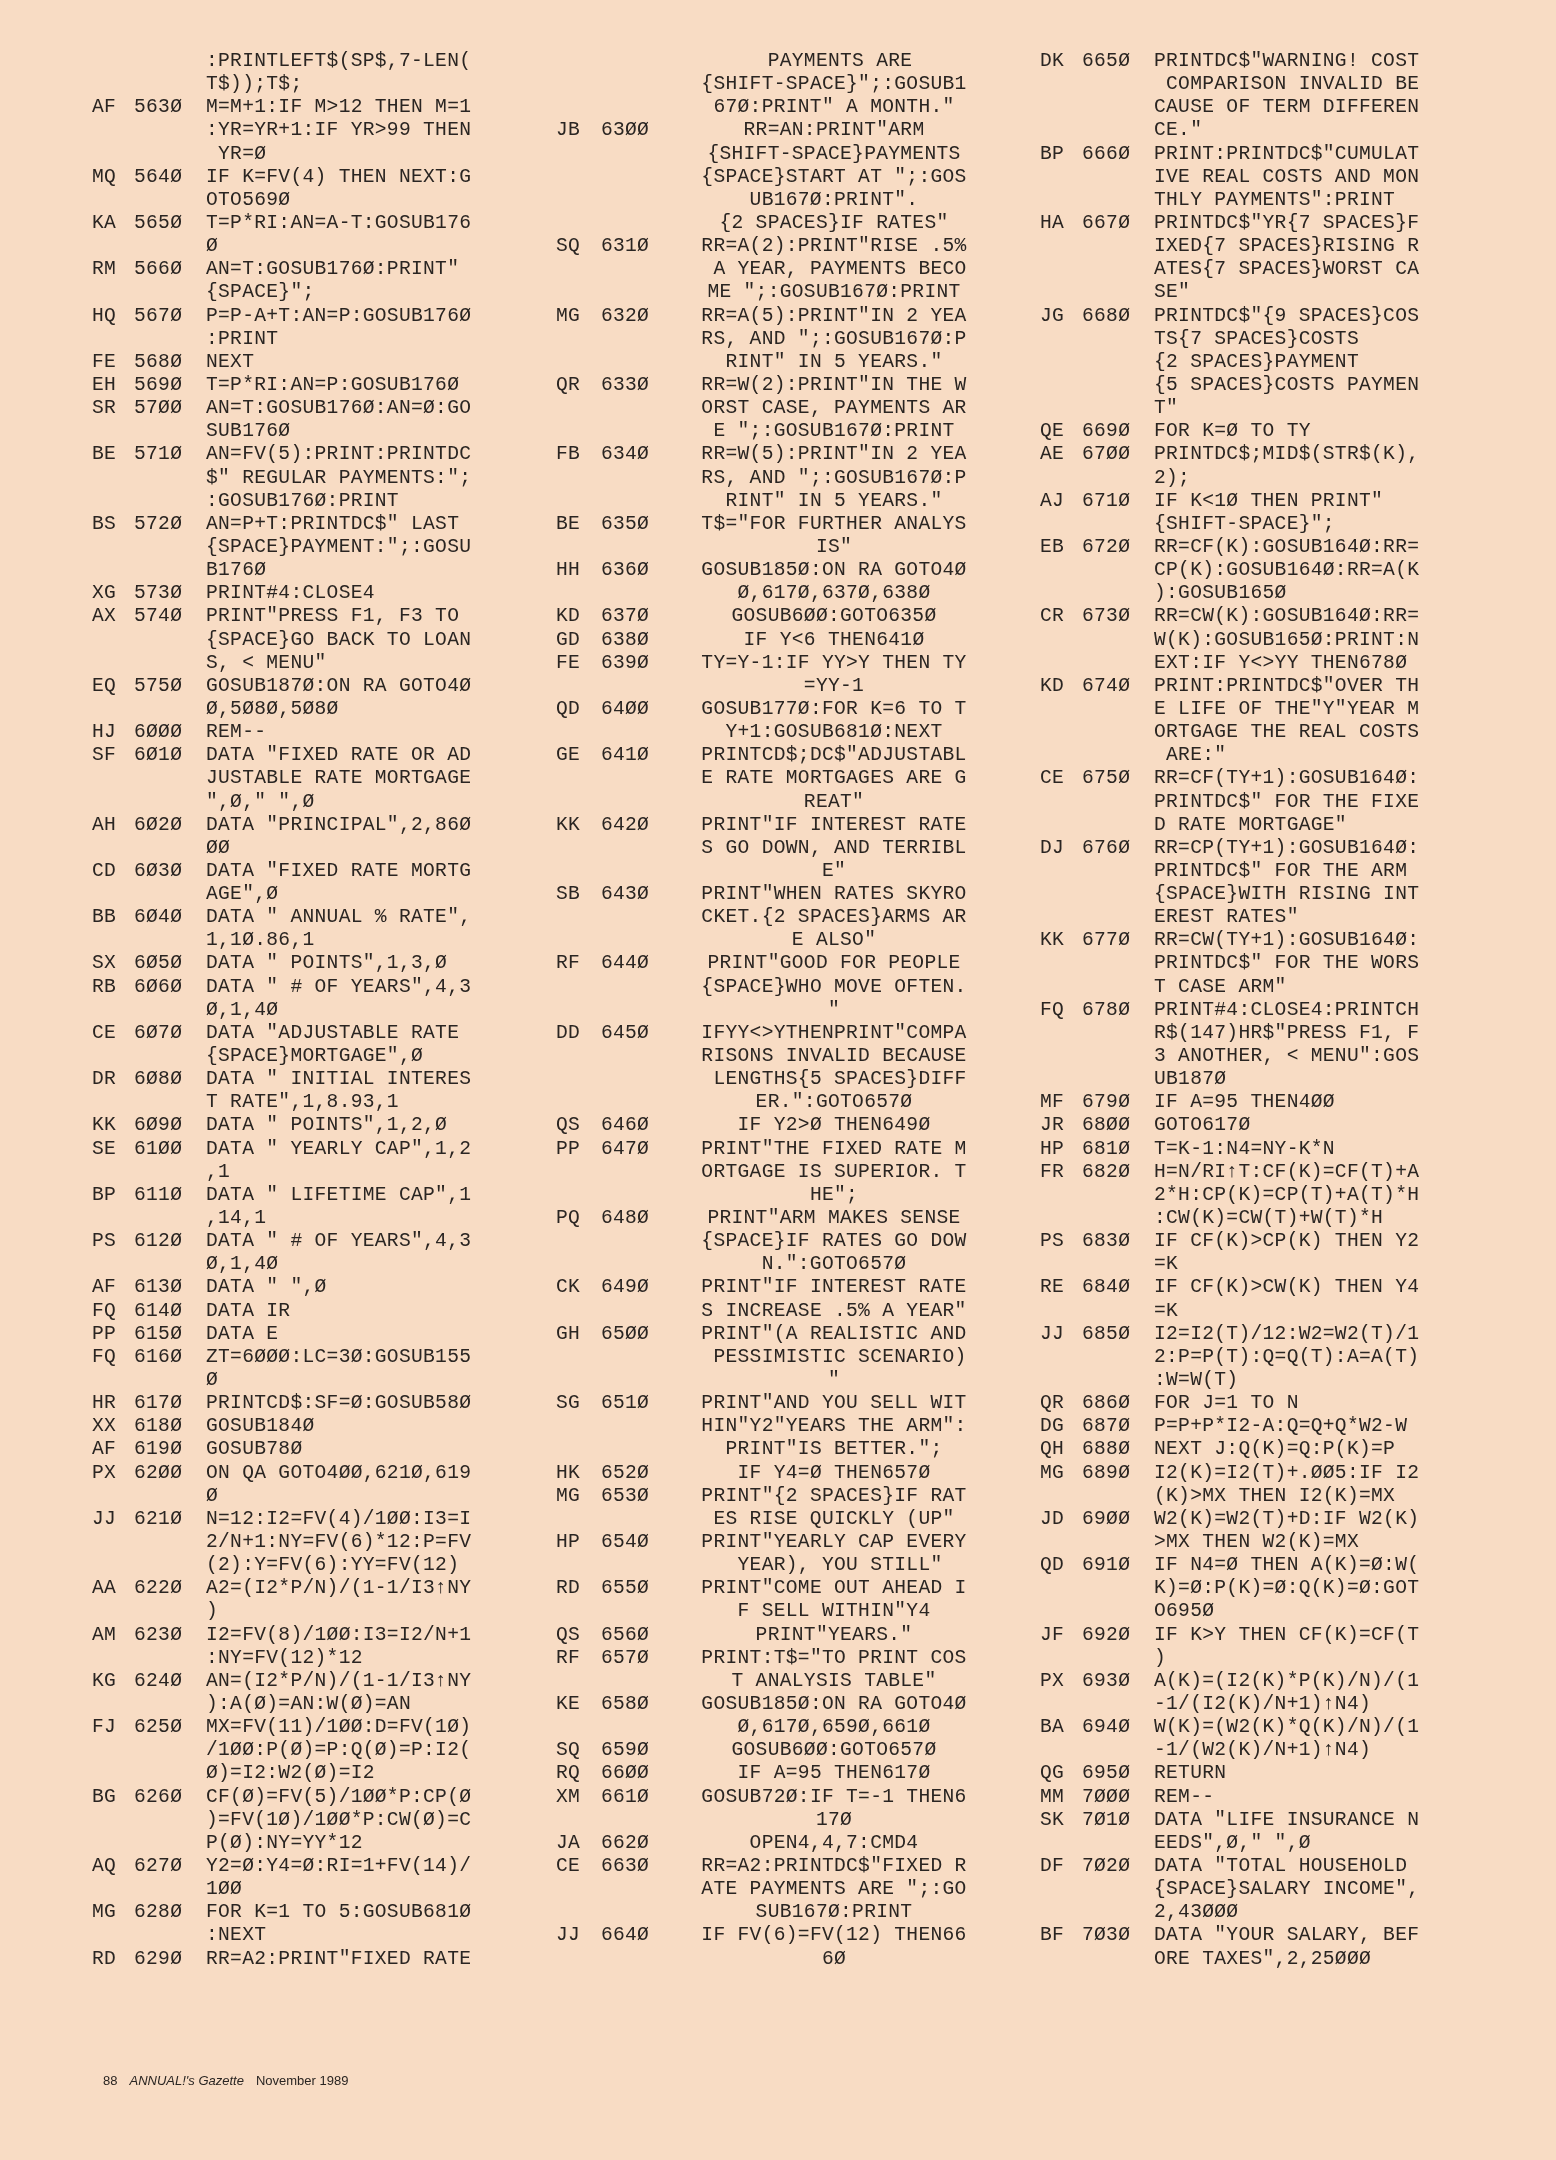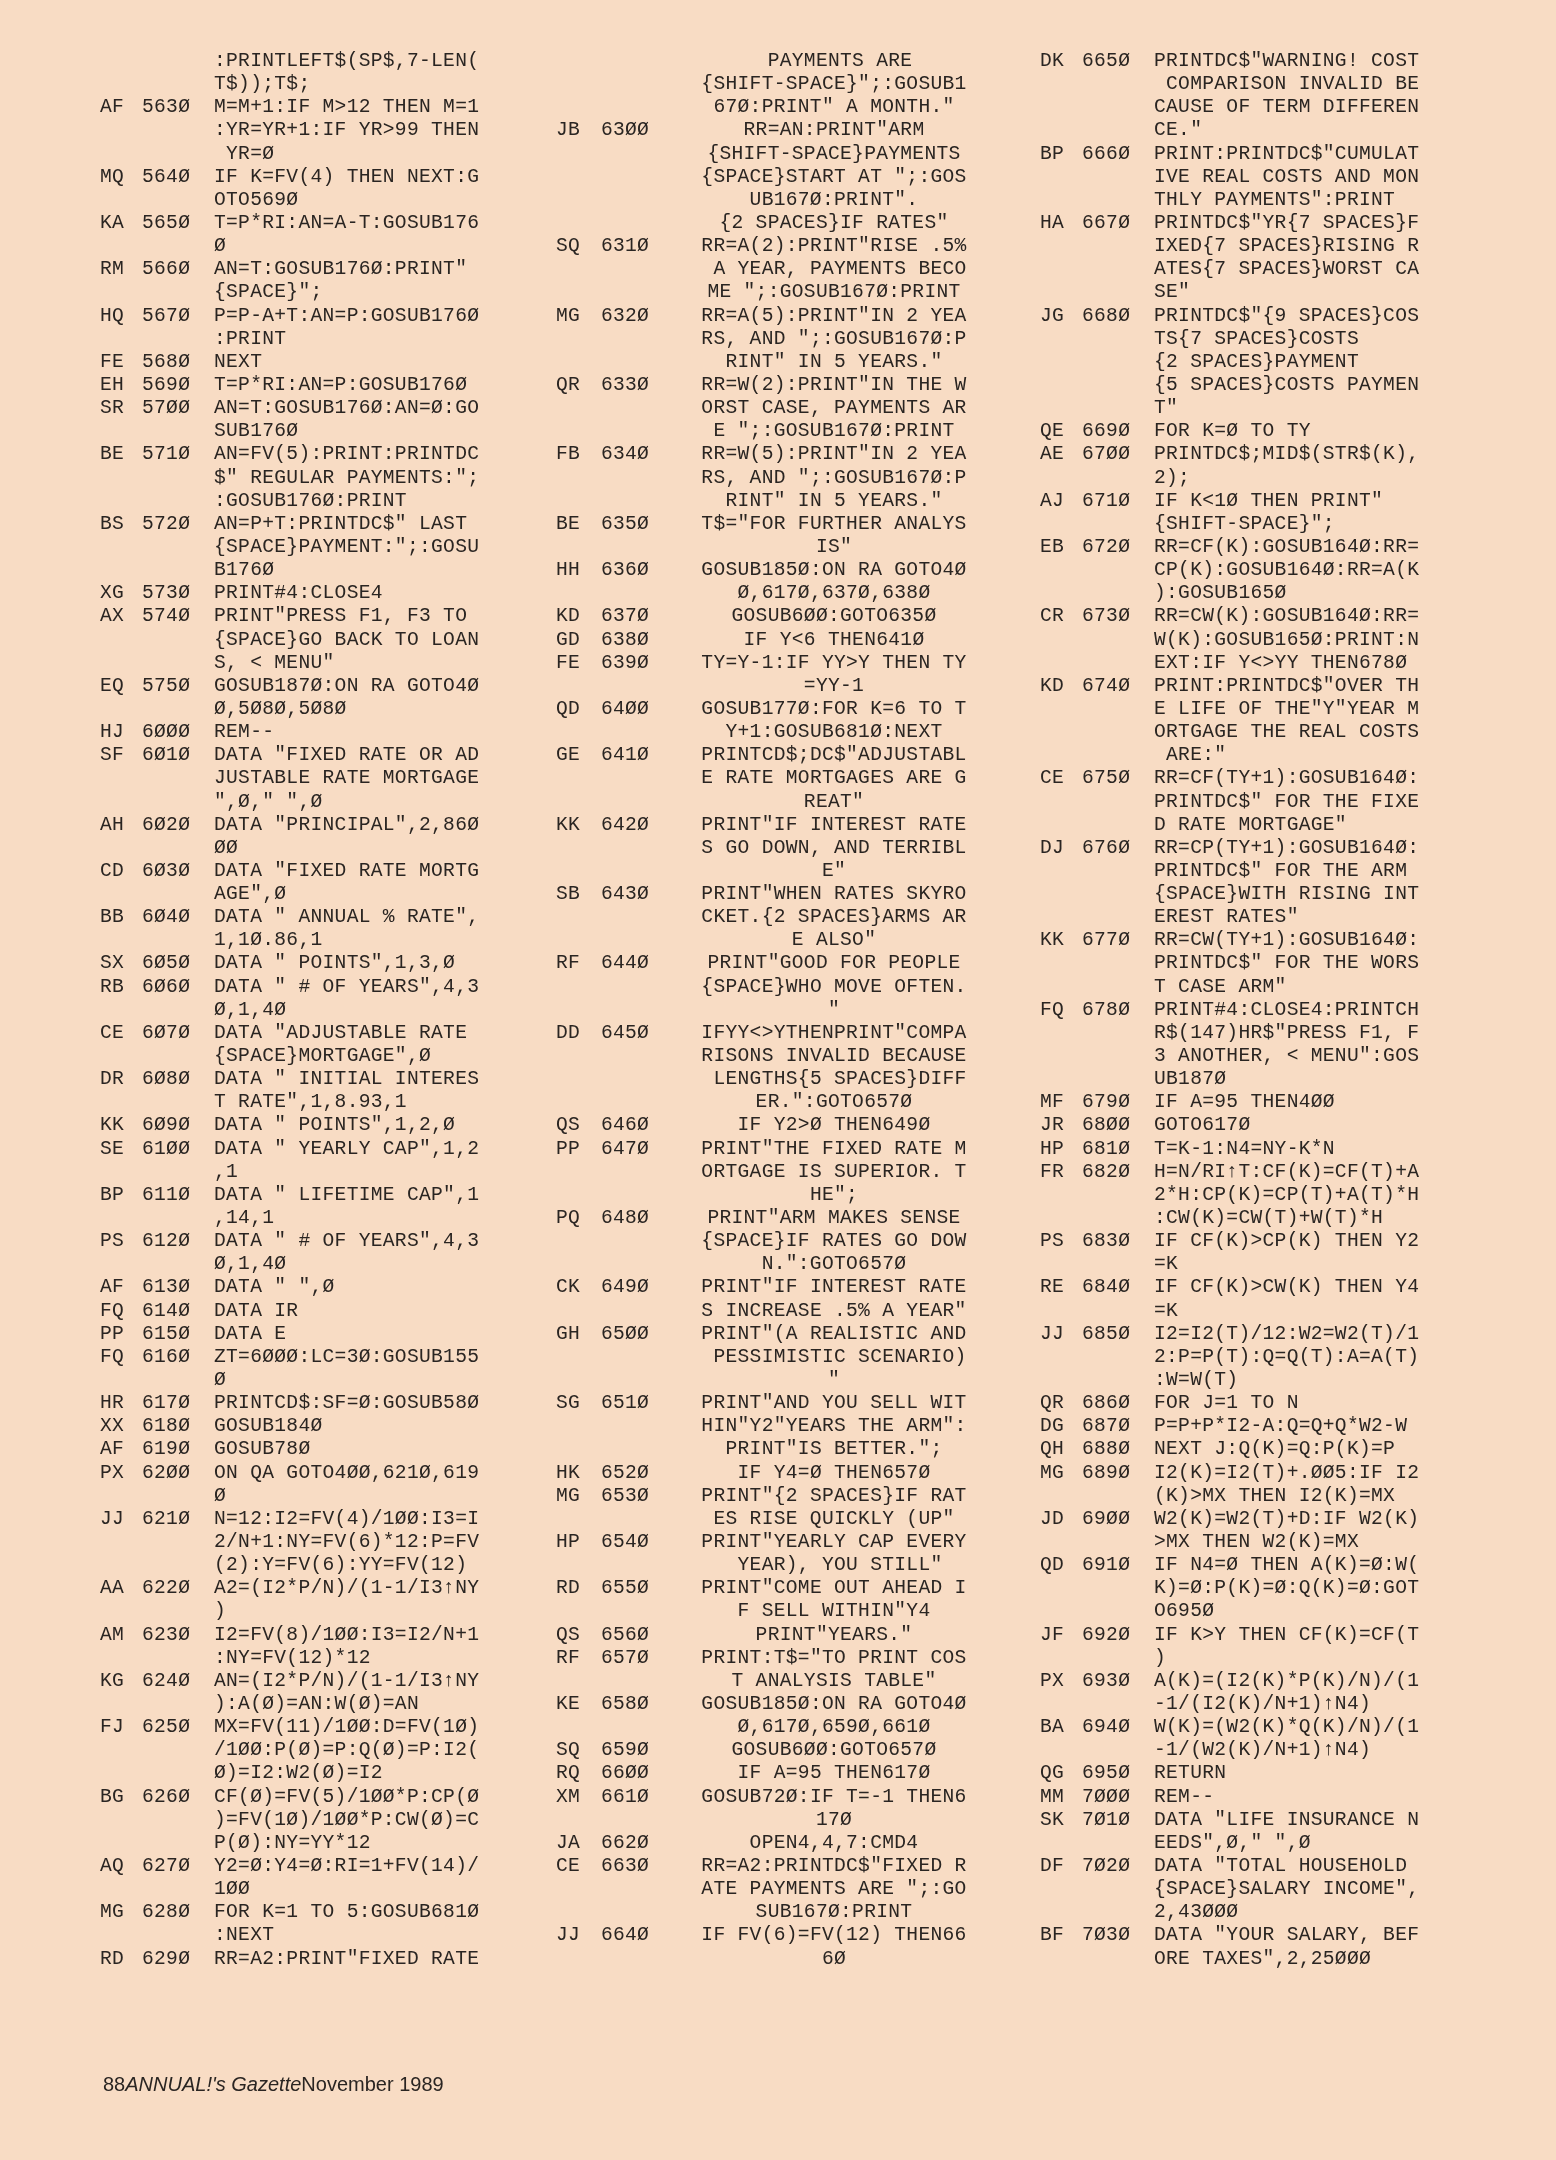--- a/index.html
+++ b/index.html
@@ -22,37 +22,37 @@
     .column {
       position: absolute;
       top: 50px;
       width: 460px;
       font-family: "Liberation Mono", "DejaVu Sans Mono", monospace;
       font-size: 19.6px;
       line-height: 23.15px;
       letter-spacing: 0.3px;
       white-space: pre;
     }
-    .col-1 { left: 100px; }
+    .col-1 { left: 92px; }
     .col-2 { left: 547px; text-align: center; }
     .col-3 { left: 1028px; margin-left: 12px; }
     .entry { display: block; }
     .row { display: flex; height: 23.15px; }
     .chk { width: 42px; flex: 0 0 42px; }
     .num { width: 72px; flex: 0 0 72px; }
     .code { flex: 1 1 auto; }
     .footer {
       position: absolute;
       left: 103px;
       top: 2073px;
       font-family: "Liberation Sans", "DejaVu Sans", sans-serif;
-      font-size: 20px;
+      font-size: 13px;
       color: #2a2522;
       display: flex;
-      gap: 0;
+      gap: 12px;
       align-items: baseline;
     }
     .footer .mag { font-style: italic; }
   </style>
 </head>
 <body>
 
 <div class="page">
   <div class="column col-1"><div class="entry"><div class="row"><span class="chk"></span><span class="num"></span><span class="code">:PRINTLEFT$(SP$,7-LEN(</span></div><div class="row"><span class="chk"></span><span class="num"></span><span class="code">T$));T$;</span></div></div><div class="entry"><div class="row"><span class="chk">AF</span><span class="num">563Ø</span><span class="code">M=M+1:IF M&gt;12 THEN M=1</span></div><div class="row"><span class="chk"></span><span class="num"></span><span class="code">:YR=YR+1:IF YR&gt;99 THEN</span></div><div class="row"><span class="chk"></span><span class="num"></span><span class="code"> YR=Ø</span></div></div><div class="entry"><div class="row"><span class="chk">MQ</span><span class="num">564Ø</span><span class="code">IF K=FV(4) THEN NEXT:G</span></div><div class="row"><span class="chk"></span><span class="num"></span><span class="code">OTO569Ø</span></div></div><div class="entry"><div class="row"><span class="chk">KA</span><span class="num">565Ø</span><span class="code">T=P*RI:AN=A-T:GOSUB176</span></div><div class="row"><span class="chk"></span><span class="num"></span><span class="code">Ø</span></div></div><div class="entry"><div class="row"><span class="chk">RM</span><span class="num">566Ø</span><span class="code">AN=T:GOSUB176Ø:PRINT"</span></div><div class="row"><span class="chk"></span><span class="num"></span><span class="code">{SPACE}";</span></div></div><div class="entry"><div class="row"><span class="chk">HQ</span><span class="num">567Ø</span><span class="code">P=P-A+T:AN=P:GOSUB176Ø</span></div><div class="row"><span class="chk"></span><span class="num"></span><span class="code">:PRINT</span></div></div><div class="entry"><div class="row"><span class="chk">FE</span><span class="num">568Ø</span><span class="code">NEXT</span></div></div><div class="entry"><div class="row"><span class="chk">EH</span><span class="num">569Ø</span><span class="code">T=P*RI:AN=P:GOSUB176Ø</span></div></div><div class="entry"><div class="row"><span class="chk">SR</span><span class="num">57ØØ</span><span class="code">AN=T:GOSUB176Ø:AN=Ø:GO</span></div><div class="row"><span class="chk"></span><span class="num"></span><span class="code">SUB176Ø</span></div></div><div class="entry"><div class="row"><span class="chk">BE</span><span class="num">571Ø</span><span class="code">AN=FV(5):PRINT:PRINTDC</span></div><div class="row"><span class="chk"></span><span class="num"></span><span class="code">$" REGULAR PAYMENTS:";</span></div><div class="row"><span class="chk"></span><span class="num"></span><span class="code">:GOSUB176Ø:PRINT</span></div></div><div class="entry"><div class="row"><span class="chk">BS</span><span class="num">572Ø</span><span class="code">AN=P+T:PRINTDC$" LAST</span></div><div class="row"><span class="chk"></span><span class="num"></span><span class="code">{SPACE}PAYMENT:";:GOSU</span></div><div class="row"><span class="chk"></span><span class="num"></span><span class="code">B176Ø</span></div></div><div class="entry"><div class="row"><span class="chk">XG</span><span class="num">573Ø</span><span class="code">PRINT#4:CLOSE4</span></div></div><div class="entry"><div class="row"><span class="chk">AX</span><span class="num">574Ø</span><span class="code">PRINT"PRESS F1, F3 TO</span></div><div class="row"><span class="chk"></span><span class="num"></span><span class="code">{SPACE}GO BACK TO LOAN</span></div><div class="row"><span class="chk"></span><span class="num"></span><span class="code">S, &lt; MENU"</span></div></div><div class="entry"><div class="row"><span class="chk">EQ</span><span class="num">575Ø</span><span class="code">GOSUB187Ø:ON RA GOTO4Ø</span></div><div class="row"><span class="chk"></span><span class="num"></span><span class="code">Ø,5Ø8Ø,5Ø8Ø</span></div></div><div class="entry"><div class="row"><span class="chk">HJ</span><span class="num">6ØØØ</span><span class="code">REM--</span></div></div><div class="entry"><div class="row"><span class="chk">SF</span><span class="num">6Ø1Ø</span><span class="code">DATA "FIXED RATE OR AD</span></div><div class="row"><span class="chk"></span><span class="num"></span><span class="code">JUSTABLE RATE MORTGAGE</span></div><div class="row"><span class="chk"></span><span class="num"></span><span class="code">",Ø," ",Ø</span></div></div><div class="entry"><div class="row"><span class="chk">AH</span><span class="num">6Ø2Ø</span><span class="code">DATA "PRINCIPAL",2,86Ø</span></div><div class="row"><span class="chk"></span><span class="num"></span><span class="code">ØØ</span></div></div><div class="entry"><div class="row"><span class="chk">CD</span><span class="num">6Ø3Ø</span><span class="code">DATA "FIXED RATE MORTG</span></div><div class="row"><span class="chk"></span><span class="num"></span><span class="code">AGE",Ø</span></div></div><div class="entry"><div class="row"><span class="chk">BB</span><span class="num">6Ø4Ø</span><span class="code">DATA " ANNUAL % RATE",</span></div><div class="row"><span class="chk"></span><span class="num"></span><span class="code">1,1Ø.86,1</span></div></div><div class="entry"><div class="row"><span class="chk">SX</span><span class="num">6Ø5Ø</span><span class="code">DATA " POINTS",1,3,Ø</span></div></div><div class="entry"><div class="row"><span class="chk">RB</span><span class="num">6Ø6Ø</span><span class="code">DATA " # OF YEARS",4,3</span></div><div class="row"><span class="chk"></span><span class="num"></span><span class="code">Ø,1,4Ø</span></div></div><div class="entry"><div class="row"><span class="chk">CE</span><span class="num">6Ø7Ø</span><span class="code">DATA "ADJUSTABLE RATE</span></div><div class="row"><span class="chk"></span><span class="num"></span><span class="code">{SPACE}MORTGAGE",Ø</span></div></div><div class="entry"><div class="row"><span class="chk">DR</span><span class="num">6Ø8Ø</span><span class="code">DATA " INITIAL INTERES</span></div><div class="row"><span class="chk"></span><span class="num"></span><span class="code">T RATE",1,8.93,1</span></div></div><div class="entry"><div class="row"><span class="chk">KK</span><span class="num">6Ø9Ø</span><span class="code">DATA " POINTS",1,2,Ø</span></div></div><div class="entry"><div class="row"><span class="chk">SE</span><span class="num">61ØØ</span><span class="code">DATA " YEARLY CAP",1,2</span></div><div class="row"><span class="chk"></span><span class="num"></span><span class="code">,1</span></div></div><div class="entry"><div class="row"><span class="chk">BP</span><span class="num">611Ø</span><span class="code">DATA " LIFETIME CAP",1</span></div><div class="row"><span class="chk"></span><span class="num"></span><span class="code">,14,1</span></div></div><div class="entry"><div class="row"><span class="chk">PS</span><span class="num">612Ø</span><span class="code">DATA " # OF YEARS",4,3</span></div><div class="row"><span class="chk"></span><span class="num"></span><span class="code">Ø,1,4Ø</span></div></div><div class="entry"><div class="row"><span class="chk">AF</span><span class="num">613Ø</span><span class="code">DATA " ",Ø</span></div></div><div class="entry"><div class="row"><span class="chk">FQ</span><span class="num">614Ø</span><span class="code">DATA IR</span></div></div><div class="entry"><div class="row"><span class="chk">PP</span><span class="num">615Ø</span><span class="code">DATA E</span></div></div><div class="entry"><div class="row"><span class="chk">FQ</span><span class="num">616Ø</span><span class="code">ZT=6ØØØ:LC=3Ø:GOSUB155</span></div><div class="row"><span class="chk"></span><span class="num"></span><span class="code">Ø</span></div></div><div class="entry"><div class="row"><span class="chk">HR</span><span class="num">617Ø</span><span class="code">PRINTCD$:SF=Ø:GOSUB58Ø</span></div></div><div class="entry"><div class="row"><span class="chk">XX</span><span class="num">618Ø</span><span class="code">GOSUB184Ø</span></div></div><div class="entry"><div class="row"><span class="chk">AF</span><span class="num">619Ø</span><span class="code">GOSUB78Ø</span></div></div><div class="entry"><div class="row"><span class="chk">PX</span><span class="num">62ØØ</span><span class="code">ON QA GOTO4ØØ,621Ø,619</span></div><div class="row"><span class="chk"></span><span class="num"></span><span class="code">Ø</span></div></div><div class="entry"><div class="row"><span class="chk">JJ</span><span class="num">621Ø</span><span class="code">N=12:I2=FV(4)/1ØØ:I3=I</span></div><div class="row"><span class="chk"></span><span class="num"></span><span class="code">2/N+1:NY=FV(6)*12:P=FV</span></div><div class="row"><span class="chk"></span><span class="num"></span><span class="code">(2):Y=FV(6):YY=FV(12)</span></div></div><div class="entry"><div class="row"><span class="chk">AA</span><span class="num">622Ø</span><span class="code">A2=(I2*P/N)/(1-1/I3↑NY</span></div><div class="row"><span class="chk"></span><span class="num"></span><span class="code">)</span></div></div><div class="entry"><div class="row"><span class="chk">AM</span><span class="num">623Ø</span><span class="code">I2=FV(8)/1ØØ:I3=I2/N+1</span></div><div class="row"><span class="chk"></span><span class="num"></span><span class="code">:NY=FV(12)*12</span></div></div><div class="entry"><div class="row"><span class="chk">KG</span><span class="num">624Ø</span><span class="code">AN=(I2*P/N)/(1-1/I3↑NY</span></div><div class="row"><span class="chk"></span><span class="num"></span><span class="code">):A(Ø)=AN:W(Ø)=AN</span></div></div><div class="entry"><div class="row"><span class="chk">FJ</span><span class="num">625Ø</span><span class="code">MX=FV(11)/1ØØ:D=FV(1Ø)</span></div><div class="row"><span class="chk"></span><span class="num"></span><span class="code">/1ØØ:P(Ø)=P:Q(Ø)=P:I2(</span></div><div class="row"><span class="chk"></span><span class="num"></span><span class="code">Ø)=I2:W2(Ø)=I2</span></div></div><div class="entry"><div class="row"><span class="chk">BG</span><span class="num">626Ø</span><span class="code">CF(Ø)=FV(5)/1ØØ*P:CP(Ø</span></div><div class="row"><span class="chk"></span><span class="num"></span><span class="code">)=FV(1Ø)/1ØØ*P:CW(Ø)=C</span></div><div class="row"><span class="chk"></span><span class="num"></span><span class="code">P(Ø):NY=YY*12</span></div></div><div class="entry"><div class="row"><span class="chk">AQ</span><span class="num">627Ø</span><span class="code">Y2=Ø:Y4=Ø:RI=1+FV(14)/</span></div><div class="row"><span class="chk"></span><span class="num"></span><span class="code">1ØØ</span></div></div><div class="entry"><div class="row"><span class="chk">MG</span><span class="num">628Ø</span><span class="code">FOR K=1 TO 5:GOSUB681Ø</span></div><div class="row"><span class="chk"></span><span class="num"></span><span class="code">:NEXT</span></div></div><div class="entry"><div class="row"><span class="chk">RD</span><span class="num">629Ø</span><span class="code">RR=A2:PRINT"FIXED RATE</span></div></div></div>
   <div class="column col-2"><div class="entry"><div class="row"><span class="chk"></span><span class="num"></span><span class="code"> PAYMENTS ARE</span></div><div class="row"><span class="chk"></span><span class="num"></span><span class="code">{SHIFT-SPACE}";:GOSUB1</span></div><div class="row"><span class="chk"></span><span class="num"></span><span class="code">67Ø:PRINT" A MONTH."</span></div></div><div class="entry"><div class="row"><span class="chk">JB</span><span class="num">63ØØ</span><span class="code">RR=AN:PRINT"ARM</span></div><div class="row"><span class="chk"></span><span class="num"></span><span class="code">{SHIFT-SPACE}PAYMENTS</span></div><div class="row"><span class="chk"></span><span class="num"></span><span class="code">{SPACE}START AT ";:GOS</span></div><div class="row"><span class="chk"></span><span class="num"></span><span class="code">UB167Ø:PRINT".</span></div><div class="row"><span class="chk"></span><span class="num"></span><span class="code">{2 SPACES}IF RATES"</span></div></div><div class="entry"><div class="row"><span class="chk">SQ</span><span class="num">631Ø</span><span class="code">RR=A(2):PRINT"RISE .5%</span></div><div class="row"><span class="chk"></span><span class="num"></span><span class="code"> A YEAR, PAYMENTS BECO</span></div><div class="row"><span class="chk"></span><span class="num"></span><span class="code">ME ";:GOSUB167Ø:PRINT</span></div></div><div class="entry"><div class="row"><span class="chk">MG</span><span class="num">632Ø</span><span class="code">RR=A(5):PRINT"IN 2 YEA</span></div><div class="row"><span class="chk"></span><span class="num"></span><span class="code">RS, AND ";:GOSUB167Ø:P</span></div><div class="row"><span class="chk"></span><span class="num"></span><span class="code">RINT" IN 5 YEARS."</span></div></div><div class="entry"><div class="row"><span class="chk">QR</span><span class="num">633Ø</span><span class="code">RR=W(2):PRINT"IN THE W</span></div><div class="row"><span class="chk"></span><span class="num"></span><span class="code">ORST CASE, PAYMENTS AR</span></div><div class="row"><span class="chk"></span><span class="num"></span><span class="code">E ";:GOSUB167Ø:PRINT</span></div></div><div class="entry"><div class="row"><span class="chk">FB</span><span class="num">634Ø</span><span class="code">RR=W(5):PRINT"IN 2 YEA</span></div><div class="row"><span class="chk"></span><span class="num"></span><span class="code">RS, AND ";:GOSUB167Ø:P</span></div><div class="row"><span class="chk"></span><span class="num"></span><span class="code">RINT" IN 5 YEARS."</span></div></div><div class="entry"><div class="row"><span class="chk">BE</span><span class="num">635Ø</span><span class="code">T$="FOR FURTHER ANALYS</span></div><div class="row"><span class="chk"></span><span class="num"></span><span class="code">IS"</span></div></div><div class="entry"><div class="row"><span class="chk">HH</span><span class="num">636Ø</span><span class="code">GOSUB185Ø:ON RA GOTO4Ø</span></div><div class="row"><span class="chk"></span><span class="num"></span><span class="code">Ø,617Ø,637Ø,638Ø</span></div></div><div class="entry"><div class="row"><span class="chk">KD</span><span class="num">637Ø</span><span class="code">GOSUB6ØØ:GOTO635Ø</span></div></div><div class="entry"><div class="row"><span class="chk">GD</span><span class="num">638Ø</span><span class="code">IF Y&lt;6 THEN641Ø</span></div></div><div class="entry"><div class="row"><span class="chk">FE</span><span class="num">639Ø</span><span class="code">TY=Y-1:IF YY&gt;Y THEN TY</span></div><div class="row"><span class="chk"></span><span class="num"></span><span class="code">=YY-1</span></div></div><div class="entry"><div class="row"><span class="chk">QD</span><span class="num">64ØØ</span><span class="code">GOSUB177Ø:FOR K=6 TO T</span></div><div class="row"><span class="chk"></span><span class="num"></span><span class="code">Y+1:GOSUB681Ø:NEXT</span></div></div><div class="entry"><div class="row"><span class="chk">GE</span><span class="num">641Ø</span><span class="code">PRINTCD$;DC$"ADJUSTABL</span></div><div class="row"><span class="chk"></span><span class="num"></span><span class="code">E RATE MORTGAGES ARE G</span></div><div class="row"><span class="chk"></span><span class="num"></span><span class="code">REAT"</span></div></div><div class="entry"><div class="row"><span class="chk">KK</span><span class="num">642Ø</span><span class="code">PRINT"IF INTEREST RATE</span></div><div class="row"><span class="chk"></span><span class="num"></span><span class="code">S GO DOWN, AND TERRIBL</span></div><div class="row"><span class="chk"></span><span class="num"></span><span class="code">E"</span></div></div><div class="entry"><div class="row"><span class="chk">SB</span><span class="num">643Ø</span><span class="code">PRINT"WHEN RATES SKYRO</span></div><div class="row"><span class="chk"></span><span class="num"></span><span class="code">CKET.{2 SPACES}ARMS AR</span></div><div class="row"><span class="chk"></span><span class="num"></span><span class="code">E ALSO"</span></div></div><div class="entry"><div class="row"><span class="chk">RF</span><span class="num">644Ø</span><span class="code">PRINT"GOOD FOR PEOPLE</span></div><div class="row"><span class="chk"></span><span class="num"></span><span class="code">{SPACE}WHO MOVE OFTEN.</span></div><div class="row"><span class="chk"></span><span class="num"></span><span class="code">"</span></div></div><div class="entry"><div class="row"><span class="chk">DD</span><span class="num">645Ø</span><span class="code">IFYY&lt;&gt;YTHENPRINT"COMPA</span></div><div class="row"><span class="chk"></span><span class="num"></span><span class="code">RISONS INVALID BECAUSE</span></div><div class="row"><span class="chk"></span><span class="num"></span><span class="code"> LENGTHS{5 SPACES}DIFF</span></div><div class="row"><span class="chk"></span><span class="num"></span><span class="code">ER.":GOTO657Ø</span></div></div><div class="entry"><div class="row"><span class="chk">QS</span><span class="num">646Ø</span><span class="code">IF Y2&gt;Ø THEN649Ø</span></div></div><div class="entry"><div class="row"><span class="chk">PP</span><span class="num">647Ø</span><span class="code">PRINT"THE FIXED RATE M</span></div><div class="row"><span class="chk"></span><span class="num"></span><span class="code">ORTGAGE IS SUPERIOR. T</span></div><div class="row"><span class="chk"></span><span class="num"></span><span class="code">HE";</span></div></div><div class="entry"><div class="row"><span class="chk">PQ</span><span class="num">648Ø</span><span class="code">PRINT"ARM MAKES SENSE</span></div><div class="row"><span class="chk"></span><span class="num"></span><span class="code">{SPACE}IF RATES GO DOW</span></div><div class="row"><span class="chk"></span><span class="num"></span><span class="code">N.":GOTO657Ø</span></div></div><div class="entry"><div class="row"><span class="chk">CK</span><span class="num">649Ø</span><span class="code">PRINT"IF INTEREST RATE</span></div><div class="row"><span class="chk"></span><span class="num"></span><span class="code">S INCREASE .5% A YEAR"</span></div></div><div class="entry"><div class="row"><span class="chk">GH</span><span class="num">65ØØ</span><span class="code">PRINT"(A REALISTIC AND</span></div><div class="row"><span class="chk"></span><span class="num"></span><span class="code"> PESSIMISTIC SCENARIO)</span></div><div class="row"><span class="chk"></span><span class="num"></span><span class="code">"</span></div></div><div class="entry"><div class="row"><span class="chk">SG</span><span class="num">651Ø</span><span class="code">PRINT"AND YOU SELL WIT</span></div><div class="row"><span class="chk"></span><span class="num"></span><span class="code">HIN"Y2"YEARS THE ARM":</span></div><div class="row"><span class="chk"></span><span class="num"></span><span class="code">PRINT"IS BETTER.";</span></div></div><div class="entry"><div class="row"><span class="chk">HK</span><span class="num">652Ø</span><span class="code">IF Y4=Ø THEN657Ø</span></div></div><div class="entry"><div class="row"><span class="chk">MG</span><span class="num">653Ø</span><span class="code">PRINT"{2 SPACES}IF RAT</span></div><div class="row"><span class="chk"></span><span class="num"></span><span class="code">ES RISE QUICKLY (UP"</span></div></div><div class="entry"><div class="row"><span class="chk">HP</span><span class="num">654Ø</span><span class="code">PRINT"YEARLY CAP EVERY</span></div><div class="row"><span class="chk"></span><span class="num"></span><span class="code"> YEAR), YOU STILL"</span></div></div><div class="entry"><div class="row"><span class="chk">RD</span><span class="num">655Ø</span><span class="code">PRINT"COME OUT AHEAD I</span></div><div class="row"><span class="chk"></span><span class="num"></span><span class="code">F SELL WITHIN"Y4</span></div></div><div class="entry"><div class="row"><span class="chk">QS</span><span class="num">656Ø</span><span class="code">PRINT"YEARS."</span></div></div><div class="entry"><div class="row"><span class="chk">RF</span><span class="num">657Ø</span><span class="code">PRINT:T$="TO PRINT COS</span></div><div class="row"><span class="chk"></span><span class="num"></span><span class="code">T ANALYSIS TABLE"</span></div></div><div class="entry"><div class="row"><span class="chk">KE</span><span class="num">658Ø</span><span class="code">GOSUB185Ø:ON RA GOTO4Ø</span></div><div class="row"><span class="chk"></span><span class="num"></span><span class="code">Ø,617Ø,659Ø,661Ø</span></div></div><div class="entry"><div class="row"><span class="chk">SQ</span><span class="num">659Ø</span><span class="code">GOSUB6ØØ:GOTO657Ø</span></div></div><div class="entry"><div class="row"><span class="chk">RQ</span><span class="num">66ØØ</span><span class="code">IF A=95 THEN617Ø</span></div></div><div class="entry"><div class="row"><span class="chk">XM</span><span class="num">661Ø</span><span class="code">GOSUB72Ø:IF T=-1 THEN6</span></div><div class="row"><span class="chk"></span><span class="num"></span><span class="code">17Ø</span></div></div><div class="entry"><div class="row"><span class="chk">JA</span><span class="num">662Ø</span><span class="code">OPEN4,4,7:CMD4</span></div></div><div class="entry"><div class="row"><span class="chk">CE</span><span class="num">663Ø</span><span class="code">RR=A2:PRINTDC$"FIXED R</span></div><div class="row"><span class="chk"></span><span class="num"></span><span class="code">ATE PAYMENTS ARE ";:GO</span></div><div class="row"><span class="chk"></span><span class="num"></span><span class="code">SUB167Ø:PRINT</span></div></div><div class="entry"><div class="row"><span class="chk">JJ</span><span class="num">664Ø</span><span class="code">IF FV(6)=FV(12) THEN66</span></div><div class="row"><span class="chk"></span><span class="num"></span><span class="code">6Ø</span></div></div></div>

